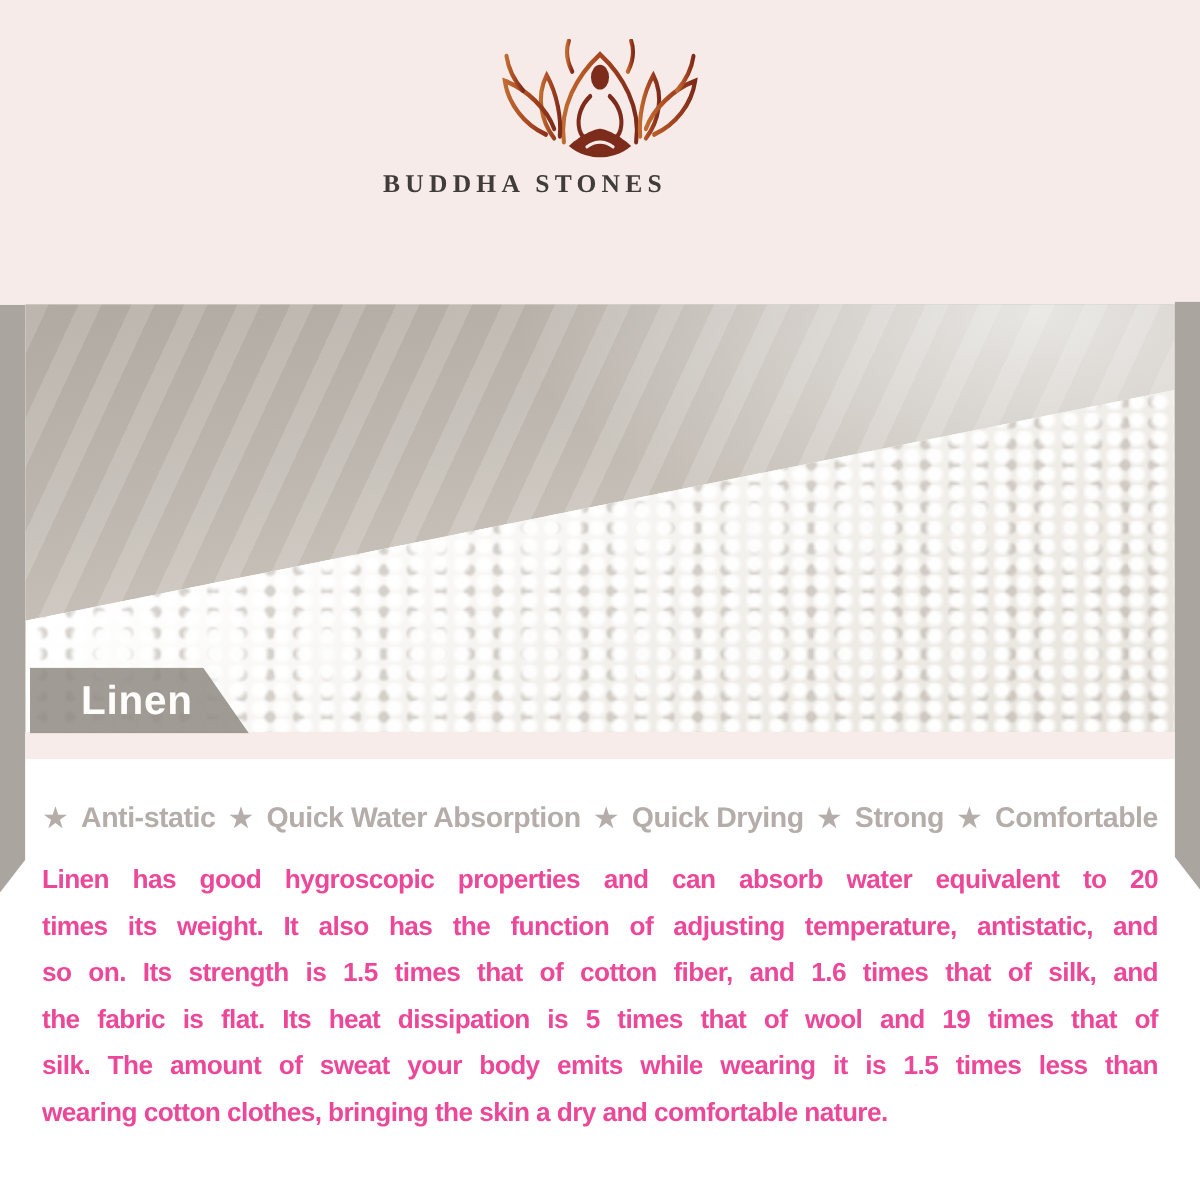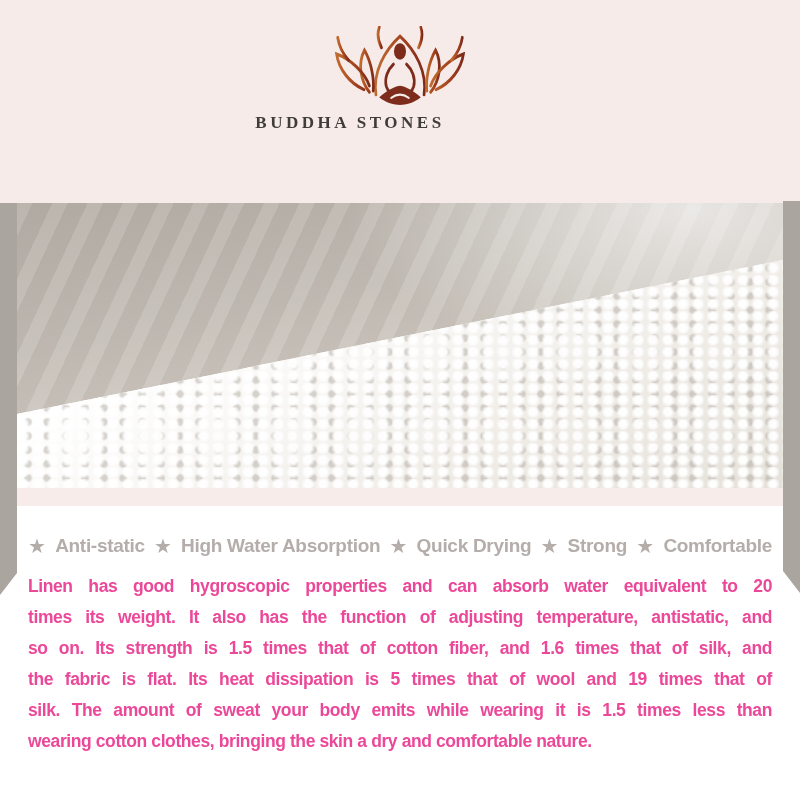--- a/index.html
+++ b/index.html
@@ -96,30 +96,33 @@
       </g>
       <path d="M134,113 q16,-10 32,0" fill="none" stroke="#f6ebe8" stroke-width="3.5" stroke-linecap="round"></path>
     </svg>
     <div class="brand">BUDDHA STONES</div>
   </div>
 
   <div class="photo">
     <div class="fold"></div>
   </div>
 
+  <div class="ribbon">
+    <span>Linen</span>
+  </div>
 
   <div class="bar bar-left"></div>
   <div class="bar bar-right"></div>
   <div class="pink-band"></div>
 
   <div class="features">
     <span class="star">★</span>
     <span class="label">Anti-static</span>
     <span class="star">★</span>
-    <span class="label">High Water Absorption</span>
+    <span class="label">Quick Water Absorption</span>
     <span class="star">★</span>
     <span class="label">Quick Drying</span>
     <span class="star">★</span>
     <span class="label">Strong</span>
     <span class="star">★</span>
     <span class="label">Comfortable</span>
   </div>
 
   <div class="description">
     <div class="line j">Linen has good hygroscopic properties and can absorb water equivalent to 20</div>

